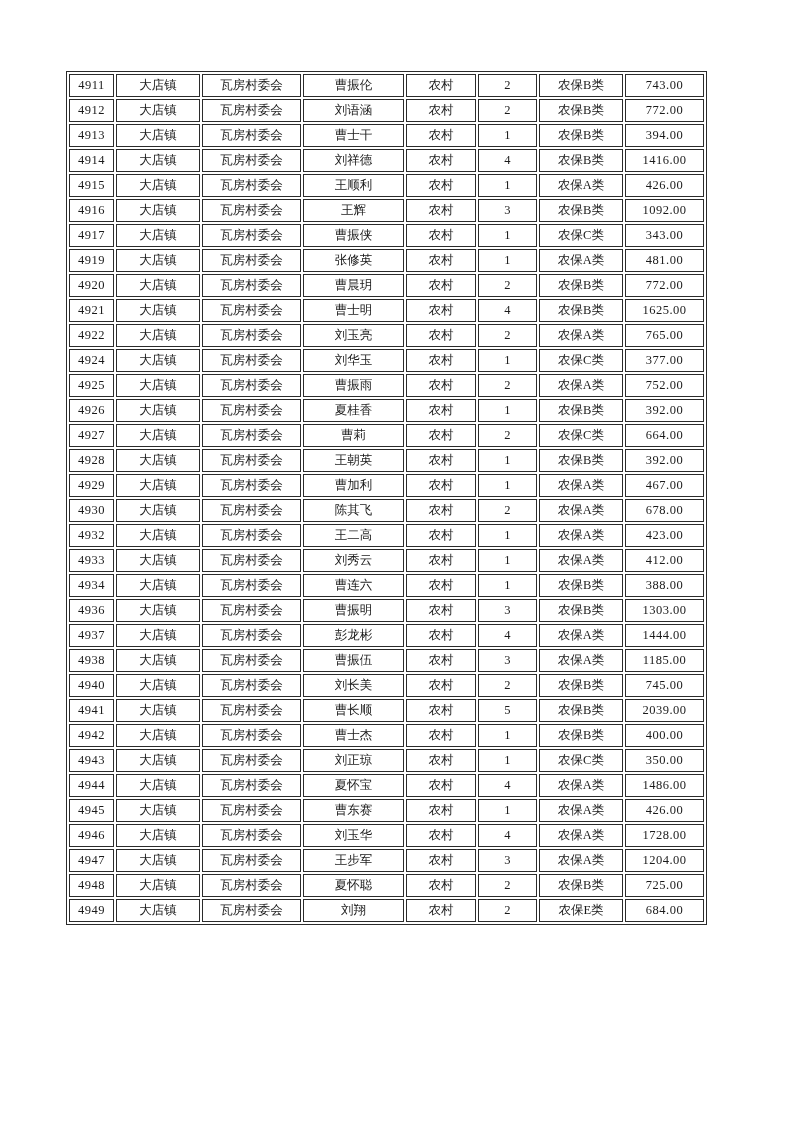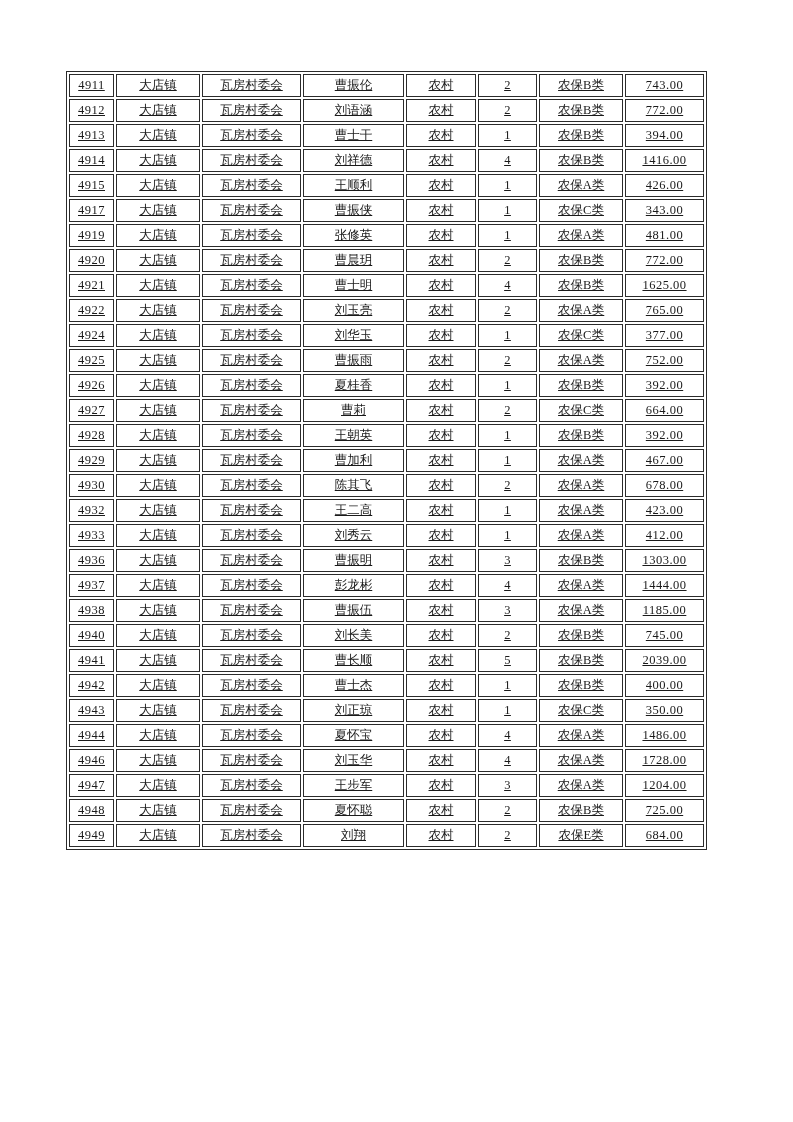--- a/index.html
+++ b/index.html
@@ -25,21 +25,20 @@
   }
   table.roster {
     position: absolute;
     left: 66px;
     top: 71px;
     border-collapse: separate;
     border-spacing: 2px;
     border: 1px solid #2b2b2b;
     table-layout: fixed;
     background: #ffffff;
-    text-decoration: underline;
   }
   table.roster td {
     border: 1px solid #2b2b2b;
     box-sizing: border-box;
     height: 23px;
     padding: 0 2px;
     text-align: center;
     vertical-align: middle;
     font-size: 12.5px;
     line-height: 1;
@@ -111,20 +110,30 @@
           <td class="num">4915</td>
           <td>大店镇</td>
           <td>瓦房村委会</td>
           <td>王顺利</td>
           <td>农村</td>
           <td class="num">1</td>
           <td>农保A类</td>
           <td class="num">426.00</td>
         </tr>
         <tr>
+          <td class="num">4916</td>
+          <td>大店镇</td>
+          <td>瓦房村委会</td>
+          <td>王辉</td>
+          <td>农村</td>
+          <td class="num">3</td>
+          <td>农保B类</td>
+          <td class="num">1092.00</td>
+        </tr>
+        <tr>
           <td class="num">4917</td>
           <td>大店镇</td>
           <td>瓦房村委会</td>
           <td>曹振侠</td>
           <td>农村</td>
           <td class="num">1</td>
           <td>农保C类</td>
           <td class="num">343.00</td>
         </tr>
         <tr>
@@ -251,20 +260,30 @@
           <td class="num">4933</td>
           <td>大店镇</td>
           <td>瓦房村委会</td>
           <td>刘秀云</td>
           <td>农村</td>
           <td class="num">1</td>
           <td>农保A类</td>
           <td class="num">412.00</td>
         </tr>
         <tr>
+          <td class="num">4934</td>
+          <td>大店镇</td>
+          <td>瓦房村委会</td>
+          <td>曹连六</td>
+          <td>农村</td>
+          <td class="num">1</td>
+          <td>农保B类</td>
+          <td class="num">388.00</td>
+        </tr>
+        <tr>
           <td class="num">4936</td>
           <td>大店镇</td>
           <td>瓦房村委会</td>
           <td>曹振明</td>
           <td>农村</td>
           <td class="num">3</td>
           <td>农保B类</td>
           <td class="num">1303.00</td>
         </tr>
         <tr>
@@ -329,20 +348,30 @@
         </tr>
         <tr>
           <td class="num">4944</td>
           <td>大店镇</td>
           <td>瓦房村委会</td>
           <td>夏怀宝</td>
           <td>农村</td>
           <td class="num">4</td>
           <td>农保A类</td>
           <td class="num">1486.00</td>
+        </tr>
+        <tr>
+          <td class="num">4945</td>
+          <td>大店镇</td>
+          <td>瓦房村委会</td>
+          <td>曹东赛</td>
+          <td>农村</td>
+          <td class="num">1</td>
+          <td>农保A类</td>
+          <td class="num">426.00</td>
         </tr>
         <tr>
           <td class="num">4946</td>
           <td>大店镇</td>
           <td>瓦房村委会</td>
           <td>刘玉华</td>
           <td>农村</td>
           <td class="num">4</td>
           <td>农保A类</td>
           <td class="num">1728.00</td>

